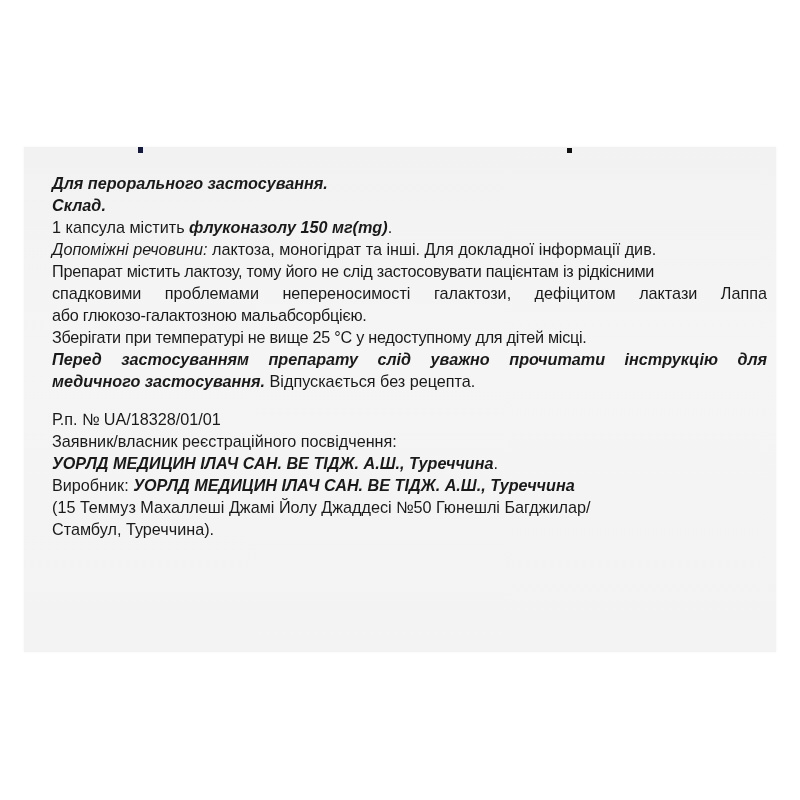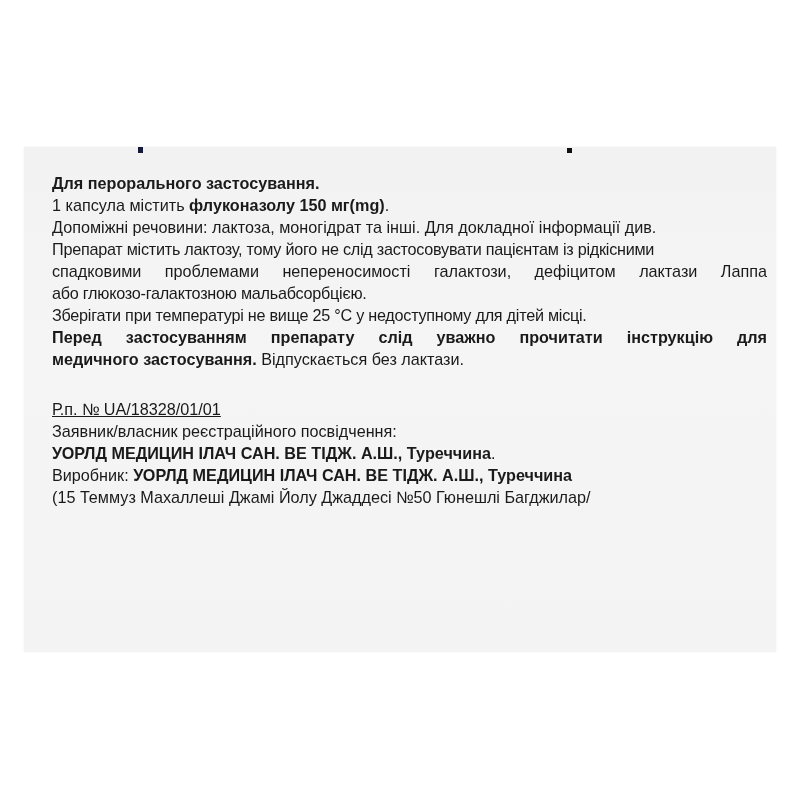--- a/index.html
+++ b/index.html
@@ -41,65 +41,67 @@
       font-family: "Liberation Sans", sans-serif;
       font-size: 16.2px;
       color: #1a1a1a;
       line-height: 22px;
     }
     .line {
       display: block;
       white-space: nowrap;
       height: 22px;
     }
-    .b { font-weight: bold; }
-    .i { }
+    .b { font-weight: bold; font-style: italic; }
+    .i { font-style: italic; }
     .justify {
       white-space: normal;
       text-align: justify;
       text-align-last: justify;
     }
-    .gap-1 { margin-top: 28px; text-decoration: underline; }
+    .gap-1 { margin-top: 16px; }
     .gap-2 { }
     .narrow { letter-spacing: -0.25px; }
   </style>
 </head>
 <body>
 
 <div class="page">
   <div class="card"></div>
   <div class="mark mark-left"></div>
   <div class="mark mark-right"></div>
 
   <div class="text">
     <span class="line b">Для перорального застосування.</span>
+    <span class="line b">Склад.</span>
 
     <span class="line">
       <span>1 капсула містить </span><span class="b">флуконазолу 150 мг(mg)</span><span>.</span>
     </span>
 
     <span class="line">
       <span class="i">Допоміжні речовини:</span><span> лактоза, моногідрат та інші. Для докладної інформації див.</span>
     </span>
 
     <span class="line narrow">Препарат містить лактозу, тому його не слід застосовувати пацієнтам із рідкісними</span>
     <span class="line justify">спадковими проблемами непереносимості галактози, дефіцитом лактази Лаппа</span>
     <span class="line narrow">або глюкозо-галактозною мальабсорбцією.</span>
 
     <span class="line narrow">Зберігати при температурі не вище 25 °С у недоступному для дітей місці.</span>
 
     <span class="line b justify">Перед застосуванням препарату слід уважно прочитати інструкцію для</span>
     <span class="line">
-      <span class="b">медичного застосування.</span><span> Відпускається без лактази.</span>
+      <span class="b">медичного застосування.</span><span> Відпускається без рецепта.</span>
     </span>
 
     <span class="line gap-1">Р.п. № UA/18328/01/01</span>
 
     <span class="line gap-2">Заявник/власник реєстраційного посвідчення:</span>
     <span class="line">
       <span class="b">УОРЛД МЕДИЦИН ІЛАЧ САН. ВЕ ТІДЖ. А.Ш., Туреччина</span><span>.</span>
     </span>
     <span class="line">
       <span>Виробник: </span><span class="b">УОРЛД МЕДИЦИН ІЛАЧ САН. ВЕ ТІДЖ. А.Ш., Туреччина</span>
     </span>
     <span class="line">(15 Теммуз Махаллеші Джамі Йолу Джаддесі №50 Гюнешлі Багджилар/</span>
+    <span class="line">Стамбул, Туреччина).</span>
   </div>
 </div>
 
 </body></html>

